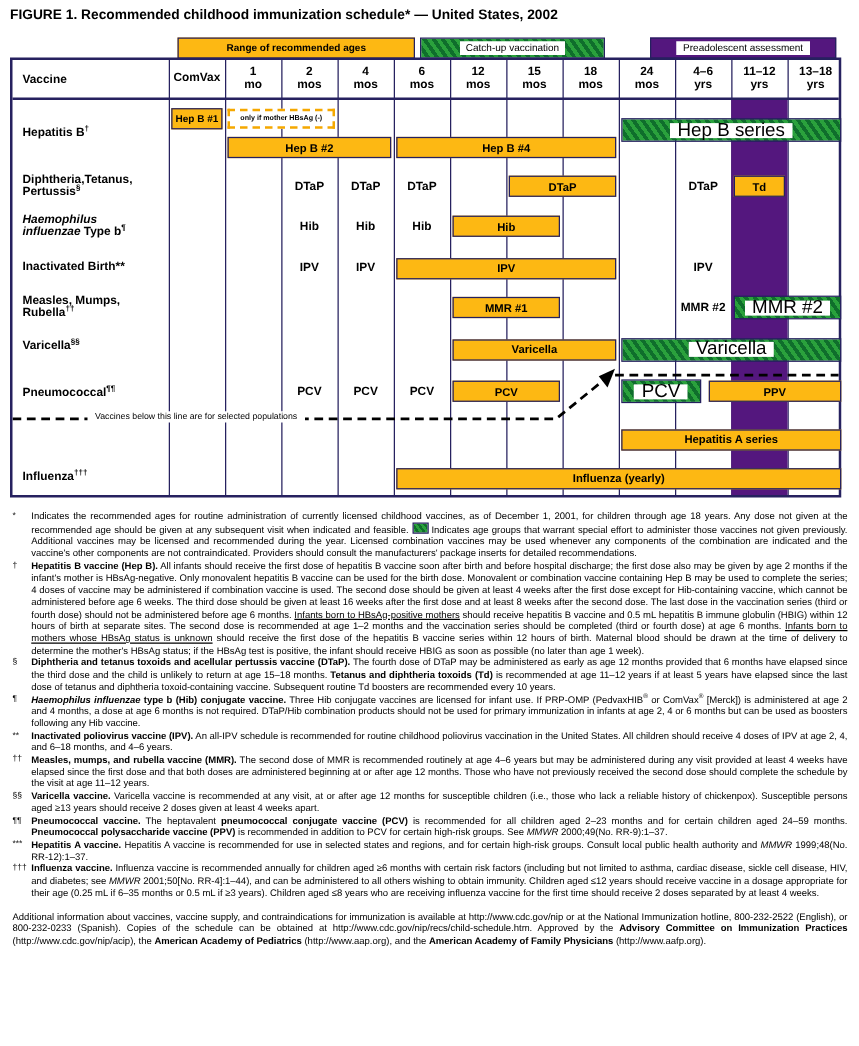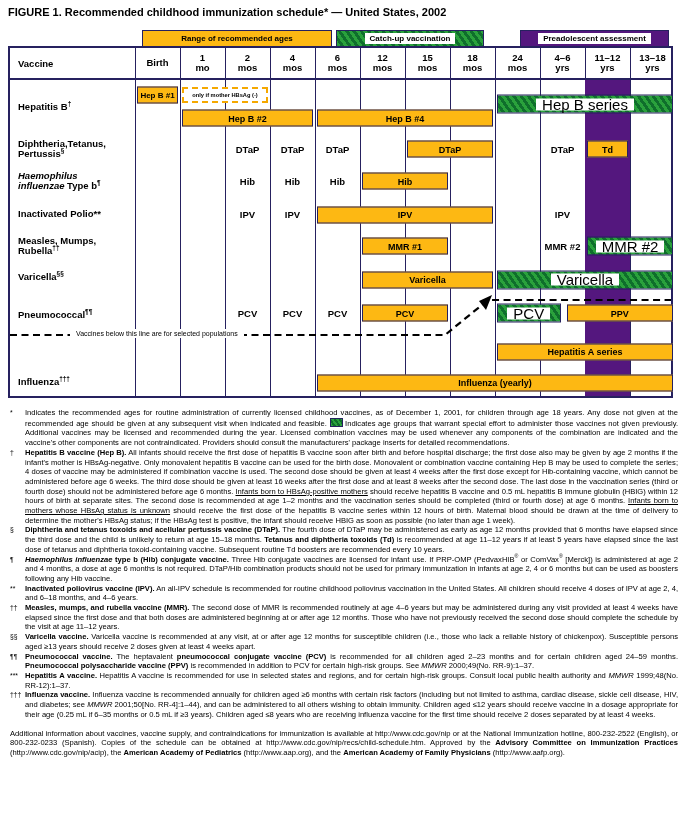--- a/index.html
+++ b/index.html
@@ -6,21 +6,21 @@
   .page{position:relative;width:687px;height:837px;background:#fff;overflow:hidden;
         font-family:"Liberation Sans",sans-serif;color:#000;}
   .title{position:absolute;left:8px;top:6px;font-size:11px;font-weight:bold;white-space:nowrap;}
 
   
   .legend-item{position:absolute;top:30px;height:15px;display:flex;align-items:center;justify-content:center;}
   .legend-orange{background:#FDB813;border:1.5px solid #26215F;font-size:8px;font-weight:bold;}
   .legend-green{border:1.5px solid #26215F;}
   .legend-purple{background:#54177E;border:1.5px solid #26215F;}
   .hatch{background:repeating-linear-gradient(55deg,#2AA13C 0 3px,#0F6E2C 3px 6px);}
-  .legend-chip{background:#fff;font-size:8px;font-weight:bold;padding:0 5px;line-height:11px;white-space:nowrap;}
+  .legend-chip{background:#fff;font-size:8px;font-weight:normal;padding:0 5px;line-height:11px;white-space:nowrap;}
 
   
   .sched-table{position:absolute;left:8px;top:46px;width:665px;height:352px;border:2px solid #26215F;box-sizing:border-box;}
   .grid-line{position:absolute;top:0;bottom:0;width:1px;background:#26215F;z-index:1;}
   .purple-band{position:absolute;background:#54177E;z-index:2;}
   .header-row{position:absolute;left:0;top:0;width:100%;height:32px;border-bottom:2px solid #26215F;box-sizing:border-box;z-index:3;}
   .vaccine-head{position:absolute;left:0;top:0;width:125px;height:100%;display:flex;align-items:center;padding-left:8px;box-sizing:border-box;font-size:9.5px;font-weight:bold;}
   .age-head{position:absolute;top:0;height:100%;display:flex;flex-direction:column;align-items:center;justify-content:center;font-size:9.5px;font-weight:bold;line-height:10.5px;text-align:center;}
   .sched-row{position:absolute;left:0;width:100%;z-index:3;}
   .row-label{position:absolute;left:0;top:0;height:100%;width:125px;display:flex;flex-direction:column;justify-content:center;padding-left:8px;box-sizing:border-box;font-size:9.5px;font-weight:bold;line-height:10.5px;}
@@ -55,21 +55,21 @@
     <span class="legend-chip">Catch-up vaccination</span>
   </div>
   <div class="legend-item legend-purple" style="left:520px;width:147px;">
     <span class="legend-chip">Preadolescent assessment</span>
   </div>
 
   <div class="sched-table" id="schedTable">
     <div class="header-row" id="headerRow">
       <div class="vaccine-head">Vaccine</div>
     <div class="age-head" style="left: 125px; width: 45px;">
-          <div>Birth</div>
+          <div>ComVax</div>
         </div>
         <div class="age-head" style="left: 170px; width: 45px;">
           <div>1</div>
           <div>mo</div>
         </div>
         <div class="age-head" style="left: 215px; width: 45px;">
           <div>2</div>
           <div>mos</div>
         </div>
         <div class="age-head" style="left: 260px; width: 45px;">
@@ -154,21 +154,21 @@
         <div class="row-label">
           <div><span style="font-style: italic;">Haemophilus</span><br><span style="font-style: italic;">influenzae</span><span> Type b</span><sup>¶</sup></div>
         </div>
         <div class="item textcell" style="left: 215px; width: 45px; top: 50%;">Hib</div>
         <div class="item textcell" style="left: 260px; width: 45px; top: 50%;">Hib</div>
         <div class="item textcell" style="left: 305px; width: 45px; top: 50%;">Hib</div>
         <div class="item bar" style="left: 352px; width: 86px; top: 50%;">Hib</div>
       </div>
       <div class="sched-row" style="top: 150px; height: 33px;">
         <div class="row-label">
-          <div><span>Inactivated Polio**</span></div>
+          <div><span>Inactivated Birth**</span></div>
         </div>
         <div class="item textcell" style="left: 215px; width: 45px; top: 50%;">IPV</div>
         <div class="item textcell" style="left: 260px; width: 45px; top: 50%;">IPV</div>
         <div class="item bar" style="left: 307px; width: 176px; top: 50%;">IPV</div>
         <div class="item textcell" style="left: 530px; width: 45px; top: 50%;">IPV</div>
       </div>
       <div class="sched-row" style="top: 183px; height: 30px;">
         <div class="row-label">
           <div><span>Measles, Mumps,</span><br><span>Rubella</span><sup>††</sup></div>
         </div>

